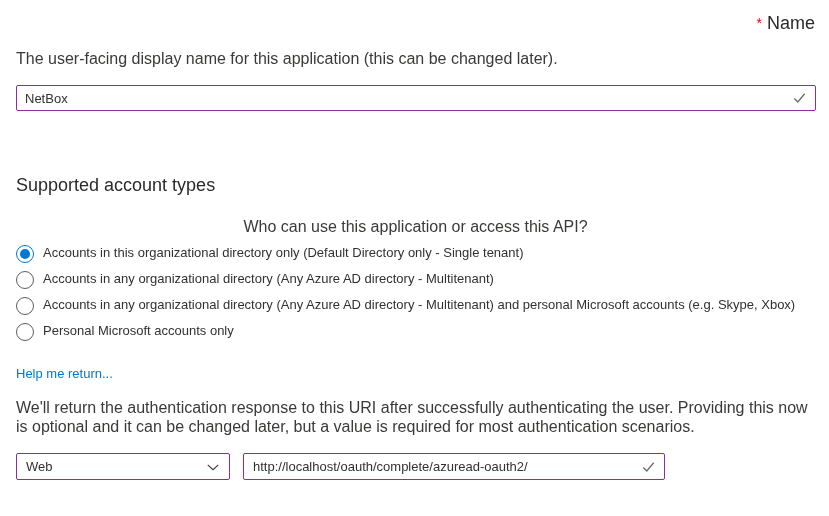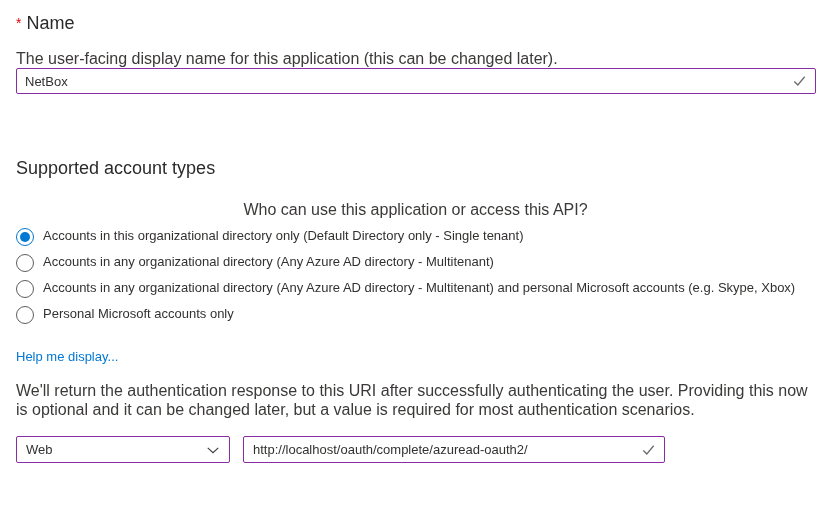--- a/index.html
+++ b/index.html
@@ -27,25 +27,26 @@
     font-size: 14px;
     margin-right: 5px;
     vertical-align: 1px;
   }
   .desc {
     font-size: 16px;
     color: #3b3a39;
     line-height: 19px;
     max-width: 800px;
   }
-  .name-title-row { margin-top: 2px; }
+  .name-title-row { margin-top: 2px; text-align: right; }
   .name-desc { margin-top: 15px; }
 
   .input-wrap {
     position: relative;
+    margin-top: 17px;
     width: 800px;
     border-radius: 9px;
   }
   .text-input {
     width: 100%;
     height: 26px;
     border: 1px solid #8a2da5;
     border-radius: 2px;
     padding: 0 32px 0 8px;
     font-family: "Liberation Sans", sans-serif;
@@ -189,21 +190,21 @@
     <div class="radio-row">
       <span class="radio"></span>
       <span class="radio-label">Accounts in any organizational directory (Any Azure AD directory - Multitenant) and personal Microsoft accounts (e.g. Skype, Xbox)</span>
     </div>
     <div class="radio-row">
       <span class="radio"></span>
       <span class="radio-label">Personal Microsoft accounts only</span>
     </div>
   </div>
 
-  <a class="help-link">Help me display...</a>
+  <a class="help-link">Help me return...</a>
 
   
   <div class="desc redirect-desc">We'll return the authentication response to this URI after successfully authenticating the user. Providing this now is optional and it can be changed later, but a value is required for most authentication scenarios.</div>
 
   <div class="redirect-row">
     <div class="platform-select">
       <span>Web</span>
       <svg class="chevron-wrap" viewBox="0 0 16 16">
         <path d="M2 5.5 L8 11 L14 5.5" fill="none" stroke="#3b3a39" stroke-width="1.3"></path>
       </svg>

